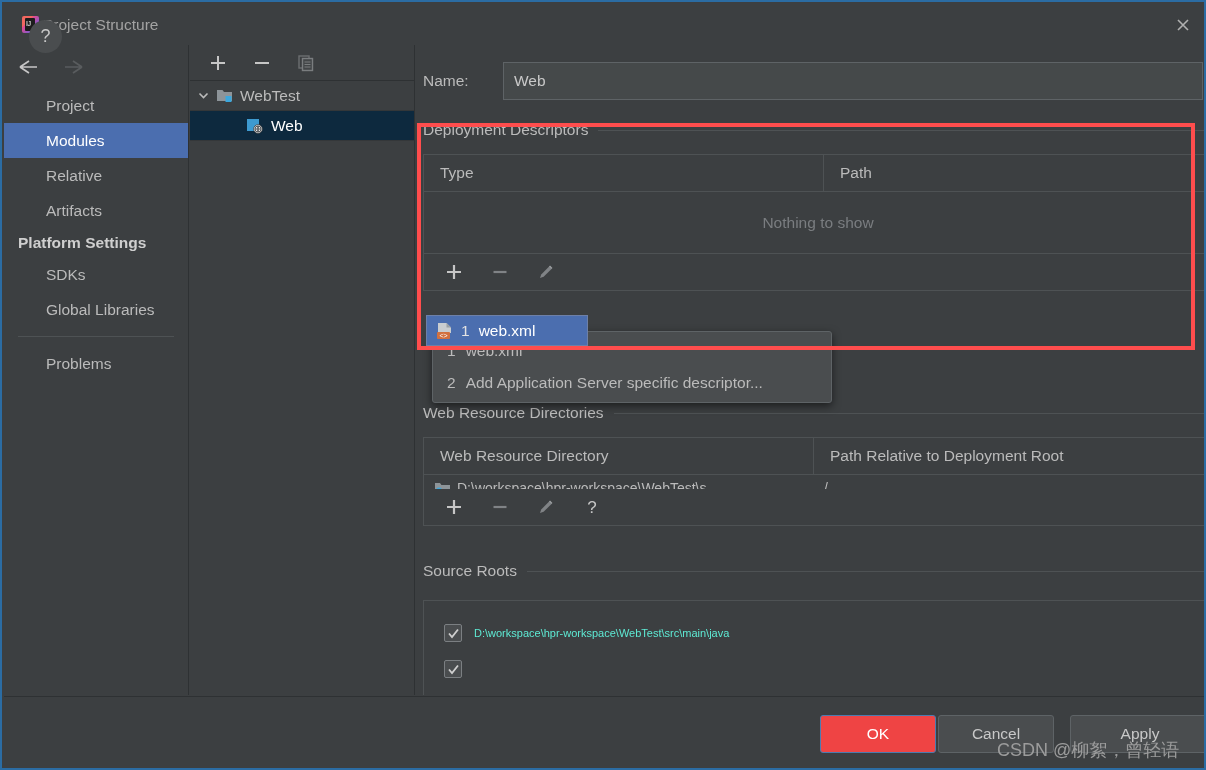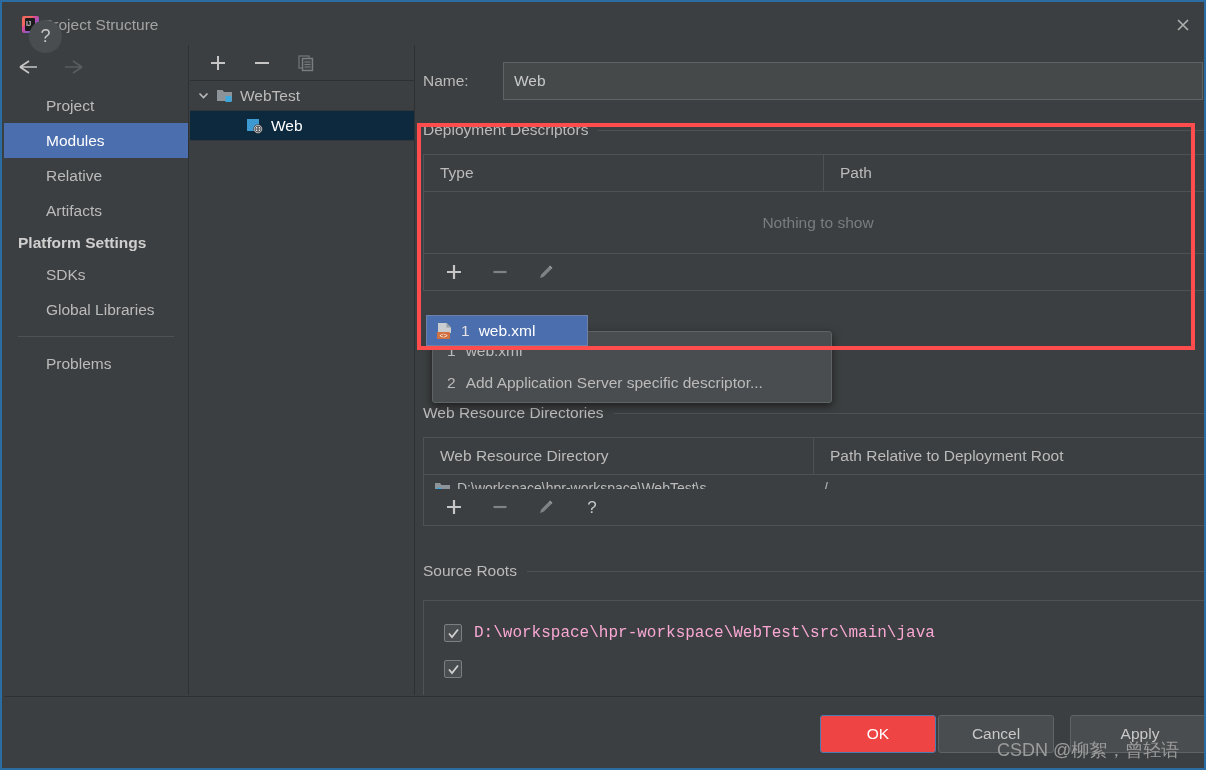--- a/index.html
+++ b/index.html
@@ -285,24 +285,23 @@
     background: #4a4d4f;
     border-radius: 2px;
     margin-right: 12px;
     display: flex;
     align-items: center;
     justify-content: center;
     cursor: pointer;
     flex: none;
   }
   .check-label {
-    font-size: 16px;
-    color: #f9a8d4;
+    font-size: 11px;
+    color: #5eead4;
     white-space: nowrap;
-    font-family: Liberation Mono, monospace;
   }
 
   
   #red-box {
     position: absolute;
     left: 415px; top: 121px;
     width: 778px; height: 227px;
     border: 4px solid #ff4d4d;
     pointer-events: none;
     z-index: 40;

